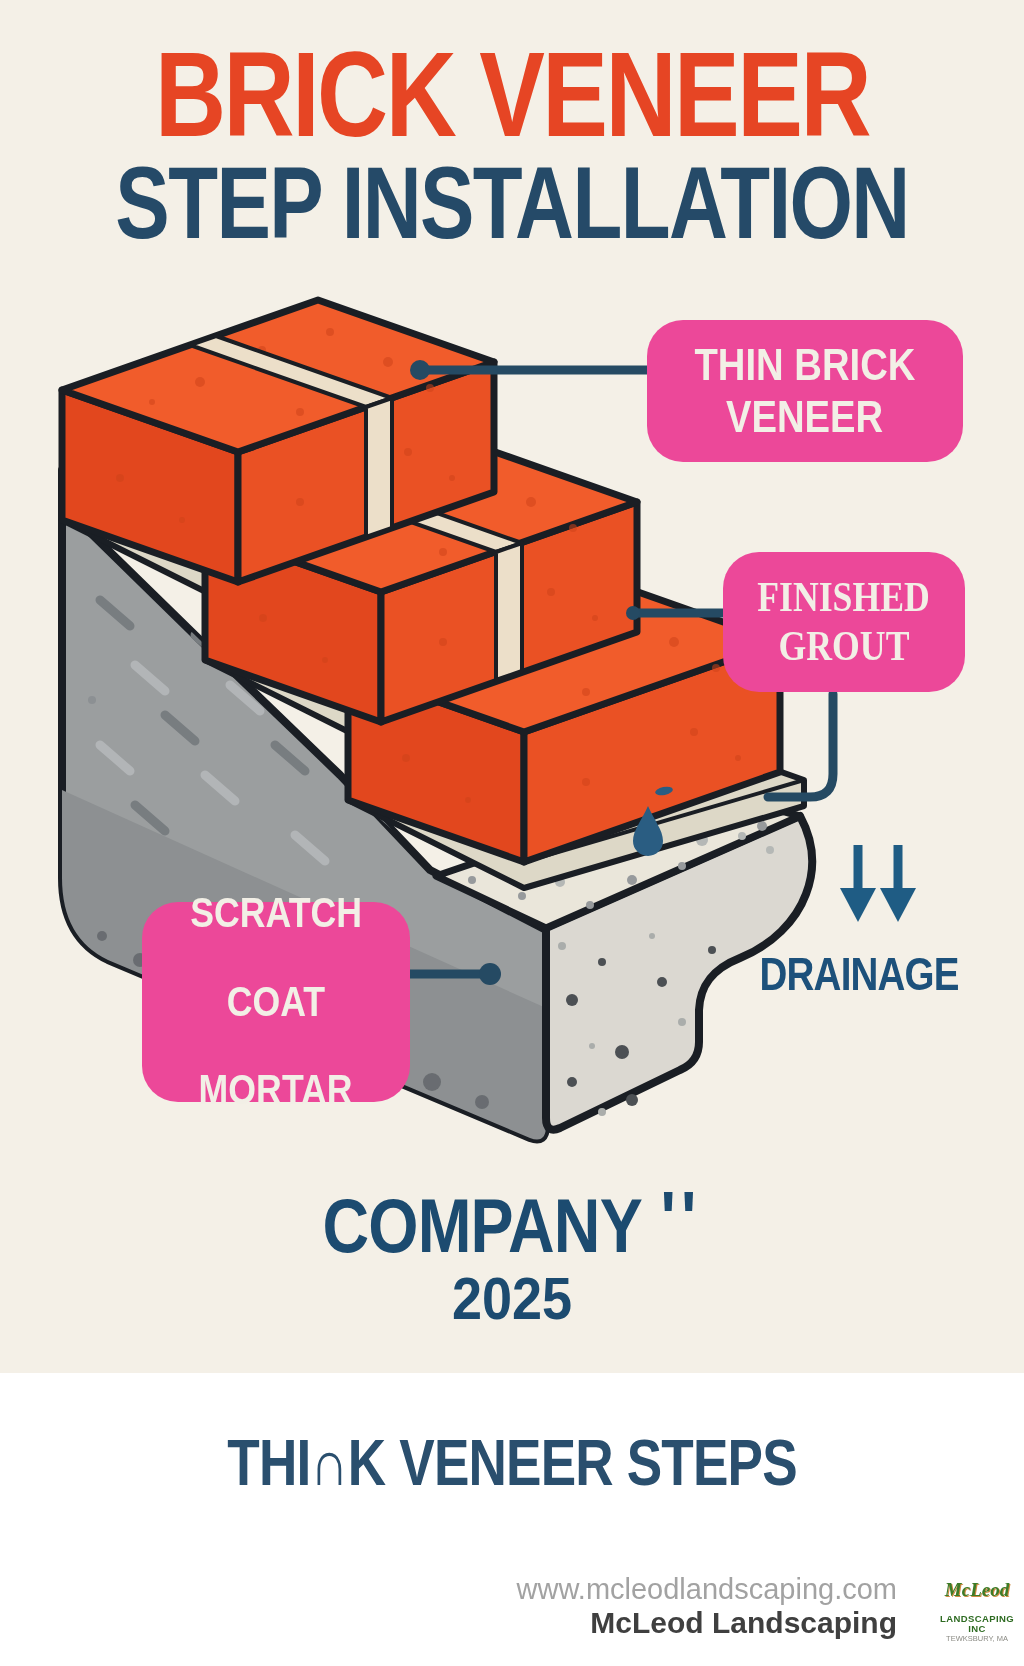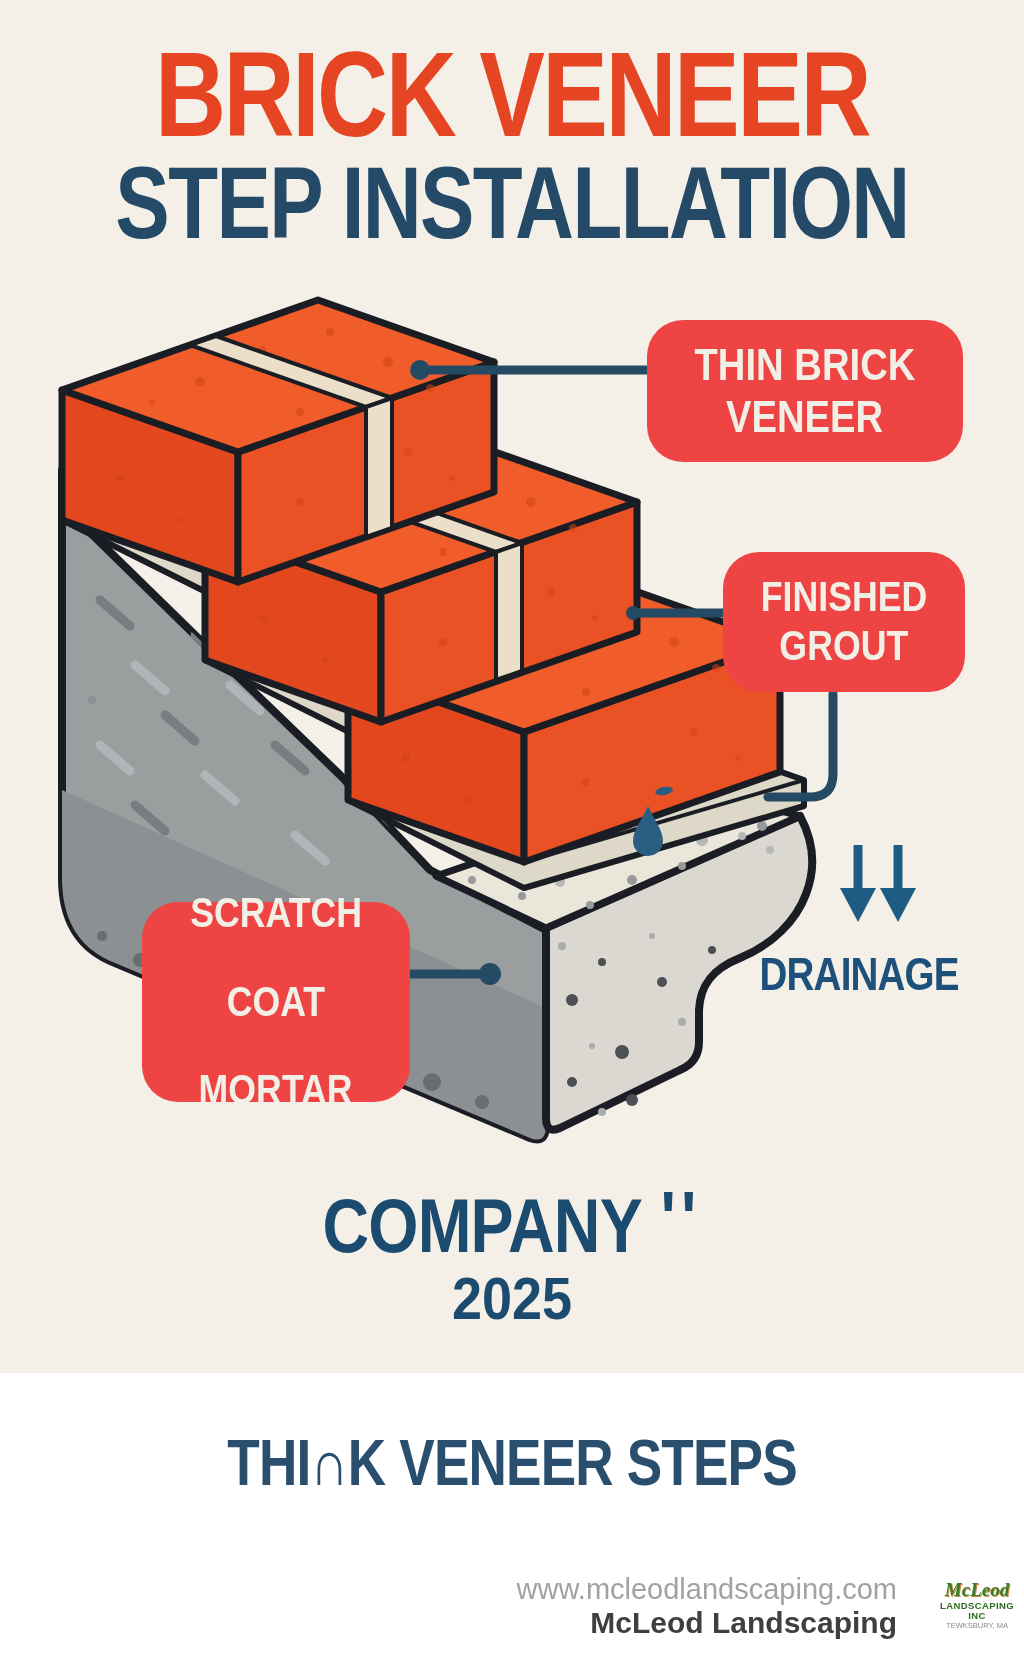--- a/index.html
+++ b/index.html
@@ -17,27 +17,27 @@
     color:#e64524;
   }
   #subtitle{
     left:0;right:0;top:152px;text-align:center;
     font-size:102px;font-weight:800;letter-spacing:-2px;line-height:1.0;
     transform:scaleX(.80);transform-origin:center;
     color:#254a68;
   }
   
   .callout{
-    background:#ef4444;color:#f2efe6;border-radius:36px;
+    background:#ec4899;color:#f2efe6;border-radius:36px;
     display:flex;flex-direction:column;align-items:center;justify-content:center;
     font-weight:800;text-align:center;
   }
   .callout span{display:block;transform:scaleX(.85);transform-origin:center;line-height:1.16;}
   #callout-thin-brick{left:647px;top:320px;width:316px;height:142px;font-size:45px;}
-  #callout-finished-grout{left:723px;top:552px;width:242px;height:140px;font-size:42px;}
+  #callout-finished-grout{left:723px;top:552px;width:242px;height:140px;font-size:42px;font-family:Liberation Serif, serif;}
   #callout-scratch-coat{left:142px;top:902px;width:268px;height:200px;font-size:42px;gap:40px;}
   
   #drainage-label{
     left:738px;top:946px;width:240px;text-align:center;
     font-size:47px;font-weight:800;color:#1d517b;
     transform:scaleX(.82);transform-origin:center;letter-spacing:-1px;
   }
   
   #company-line{
     left:0;right:0;top:1182px;text-align:center;color:#1c4b70;
@@ -58,21 +58,21 @@
   }
   #footer-block{right:127px;top:1566px;text-align:right;}
   #footer-name{font-size:30px;font-weight:700;color:#3f3f3f;}
   #footer-site{font-size:29px;color:#a2a2a2;margin-top:7px;}
   #logo-block{left:931px;top:1580px;width:92px;text-align:center;line-height:1.05;}
   #logo-name{
     font-family:"Liberation Serif","DejaVu Serif",serif;
     font-size:19px;font-weight:800;color:#3c7c28;font-style:italic;
     text-shadow:1px 1px 0 #cf8a42;
   }
-  #logo-line2{font-size:9.5px;font-weight:800;color:#2e6b22;letter-spacing:.4px;margin-top:1px;}
+  #logo-line2{font-size:9.5px;font-weight:800;color:#2e6b22;letter-spacing:.4px;margin-top:14px;}
   #logo-line3{font-size:7.5px;color:#8b8b84;margin-top:1px;}
   svg{display:block;}
 </style>
 </head>
 <body>
 
 <svg class="abs" style="left:0;top:0" width="1024" height="1666" viewBox="0 0 1024 1666">
   <defs>
     <clipPath id="wallClip">
       <path d="M 62,470 L 62,878 Q 62,938 108,960 L 530,1138 Q 546,1144 546,1126 L 546,930 L 430,870 L 340,775 L 200,640 L 62,505 Z"></path>

